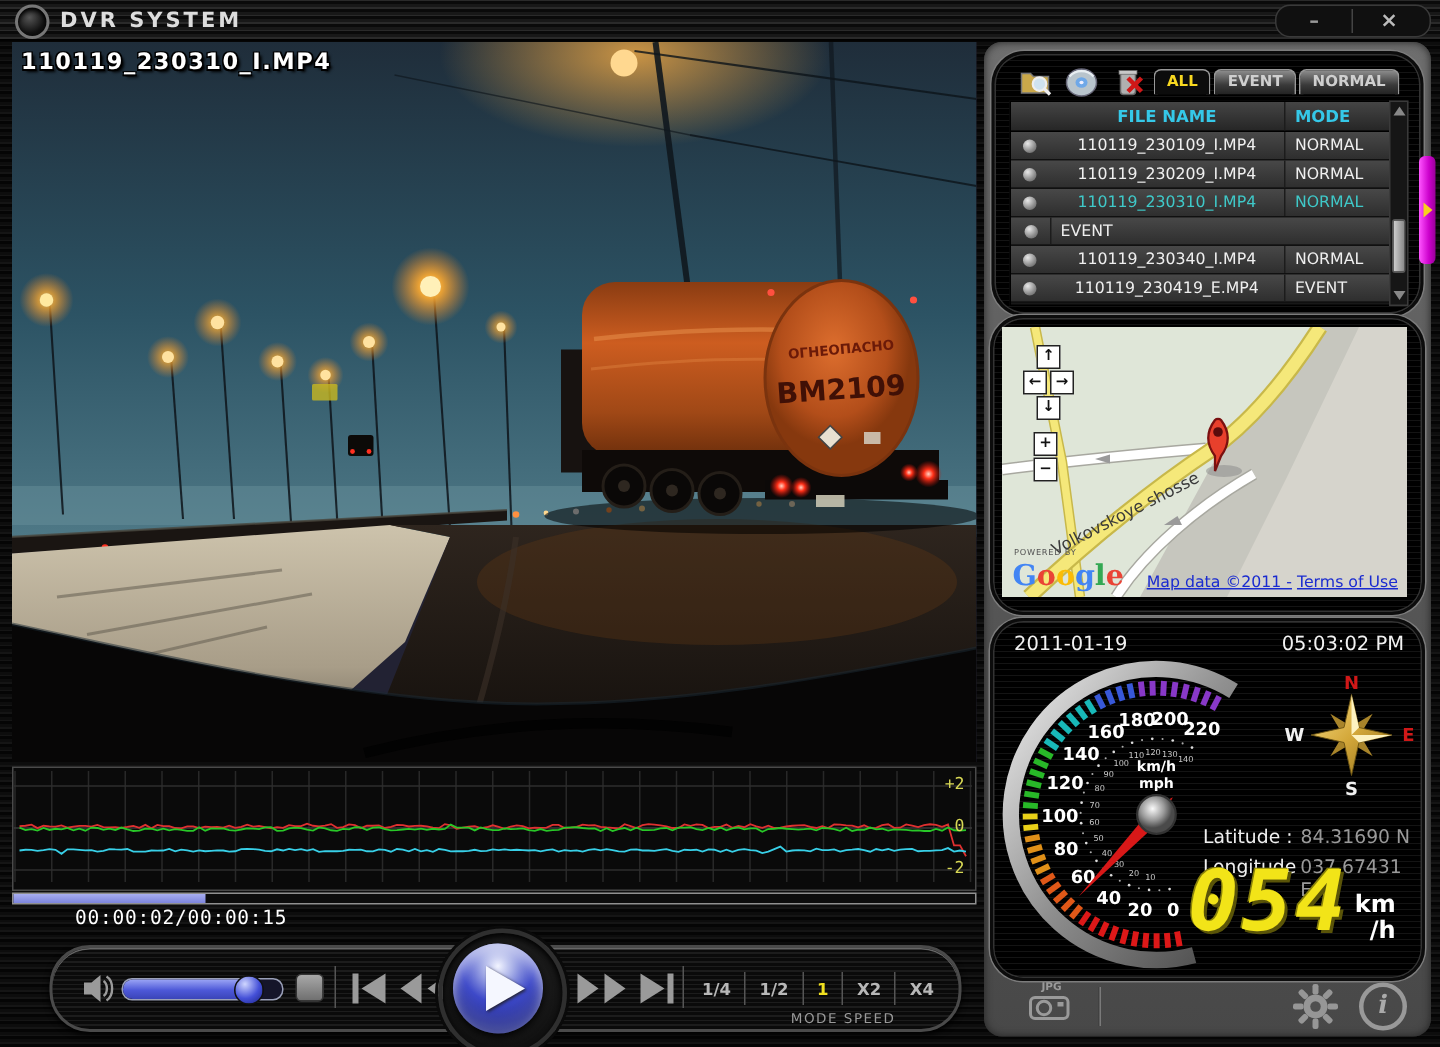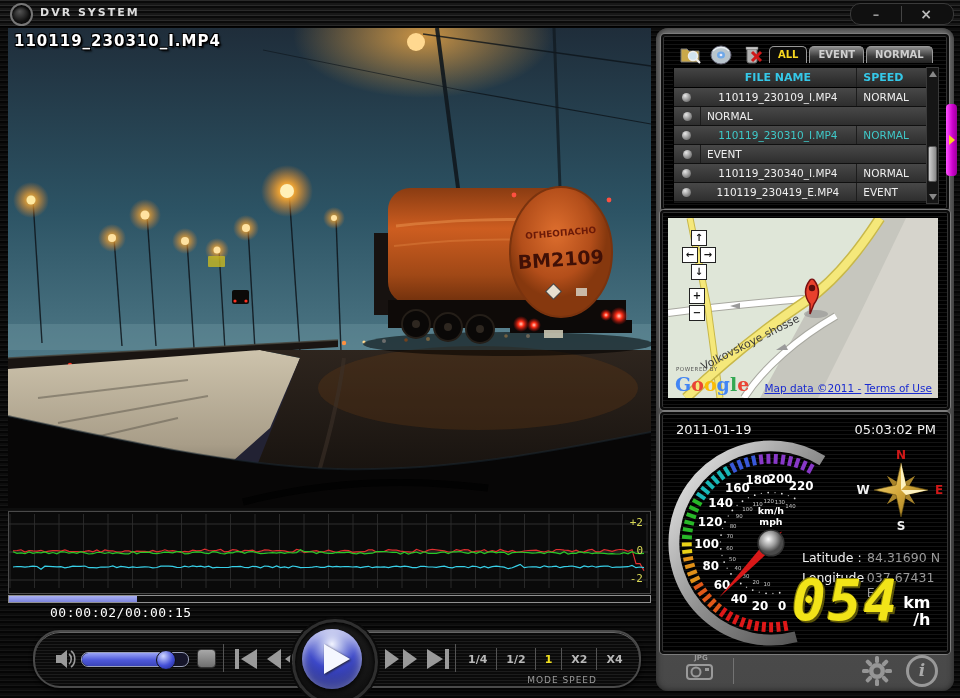--- a/index.html
+++ b/index.html
@@ -6,21 +6,21 @@
   #app{position:relative;width:960px;height:698px;overflow:hidden;
     font-family:"DejaVu Sans",sans-serif;
     background:repeating-linear-gradient(180deg,#151515 0 1px,#050505 1px 3px,#0d0d0d 3px 5px);}
   
   #titlebar{position:absolute;left:0;top:0;width:960px;height:26px;
     background:repeating-linear-gradient(180deg,#2a2a2a 0 1px,#0a0a0a 1px 3px,#181818 3px 5px);
     border-bottom:1px solid #000;}
   #logo{position:absolute;left:10px;top:3px;width:19px;height:19px;border-radius:50%;
     background:radial-gradient(circle at 40% 35%,#555,#111 60%,#000);
     border:2px solid #777;box-shadow:inset 0 2px 3px #000;}
-  #title-text{position:absolute;left:40px;top:6px;color:#ddd;font-size:11px;font-weight:bold;letter-spacing:2px;}
+  #title-text{position:absolute;left:40px;top:6px;color:#ddd;font-size:14px;font-weight:bold;letter-spacing:2px;}
   #win-controls{position:absolute;right:6px;top:3px;width:102px;height:20px;border-radius:10px;
     background:#101010;border:1px solid #3a3a3a;display:flex;align-items:center;}
   #btn-min{width:50px;text-align:center;color:#999;font-weight:bold;font-size:13px;cursor:default;}
   #btn-close{width:48px;text-align:center;color:#bbb;font-weight:bold;font-size:14px;border-left:1px solid #444;}
   
   #video{position:absolute;left:8px;top:28px;width:643px;height:480px;background:#223;overflow:hidden;}
   #video svg{position:absolute;left:0;top:0;}
   #video-overlay{position:absolute;left:6px;top:4px;color:#fff;font-size:15px;font-weight:bold;letter-spacing:1px;
     text-shadow:-1px -1px 0 #000,1px -1px 0 #000,-1px 1px 0 #000,1px 1px 0 #000,2px 2px 2px #000;}
   
@@ -57,21 +57,21 @@
     border-top:15px solid transparent;border-bottom:15px solid transparent;filter:drop-shadow(1px 1px 1px #223);}
   #speed-buttons{position:absolute;left:424px;top:15px;height:24px;display:flex;align-items:center;}
   .speedbtn{color:#b8b8b8;font-size:11px;font-weight:bold;padding:0 9px;font-family:"DejaVu Sans",sans-serif;}
   .speedbtn.active{color:#f0e020;}
   .sdiv{width:1px;height:22px;background:#555;}
   #play-speed-label{position:absolute;right:42px;bottom:1px;color:#9a9a9a;font-size:9px;letter-spacing:1px;}
   
   #right-col{position:absolute;left:656px;top:28px;width:298px;height:663px;border-radius:12px;
     background:linear-gradient(180deg,#6e6e6e,#545454 60%,#484848);box-shadow:inset 0 0 6px #222;}
   .black-panel{position:absolute;background:repeating-linear-gradient(180deg,#141414 0 1px,#000 1px 4px);
-    border:2px solid #0c0c0c;border-radius:4px;box-shadow:0 0 0 1px #7c7c7c, inset 0 0 0 1px #333;}
+    border:2px solid #0c0c0c;border-radius:22px;box-shadow:0 0 0 1px #7c7c7c, inset 0 0 0 1px #333;}
   
   #file-panel{left:5px;top:6px;width:284px;height:173px;}
   .tool-icon{position:absolute;top:8px;width:24px;height:22px;}
   #tabs{position:absolute;left:104px;top:10px;display:flex;}
   .tab{height:16px;line-height:16px;text-align:center;font-size:10px;font-weight:bold;
     border:1px solid #999;border-bottom:none;border-radius:5px 5px 0 0;margin-left:2px;
     background:linear-gradient(180deg,#8d8d8d,#3a3a3a 60%,#222);color:#cfcfcf;padding:0 8px;}
   .tab.active{background:#0c0c0c;color:#f8d820;}
   #file-table{position:absolute;left:10px;top:31px;width:252px;height:135px;background:#181818;border:1px solid #000;}
   #ft-header{display:flex;height:19px;line-height:19px;background:linear-gradient(180deg,#454545,#262626);
@@ -417,34 +417,35 @@
       </svg>
       <div id="tabs">
           <div class="tab active">ALL</div>
           <div class="tab">EVENT</div>
           <div class="tab">NORMAL</div>
         </div>
       <div id="file-table">
         <div id="ft-header">
           <div class="c-bullet"></div>
           <div class="c-name">FILE NAME</div>
-          <div class="c-mode">SPEED</div>
+          <div class="c-mode">MODE</div>
         </div>
         <div id="file-rows">
             <div class="frow">
               <div class="c-bullet">
                 <div class="bullet"></div>
               </div>
               <div class="c-name">110119_230109_I.MP4</div>
               <div class="c-mode">NORMAL</div>
             </div>
             <div class="frow">
               <div class="c-bullet">
                 <div class="bullet"></div>
               </div>
+              <div class="c-name">110119_230209_I.MP4</div>
               <div class="c-mode">NORMAL</div>
             </div>
             <div class="frow sel">
               <div class="c-bullet">
                 <div class="bullet"></div>
               </div>
               <div class="c-name">110119_230310_I.MP4</div>
               <div class="c-mode">NORMAL</div>
             </div>
             <div class="frow">

